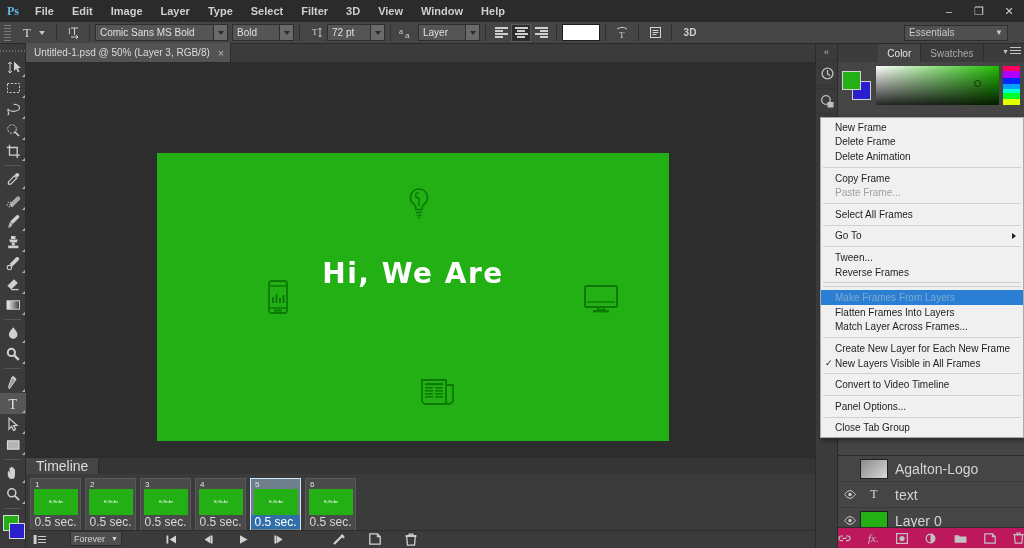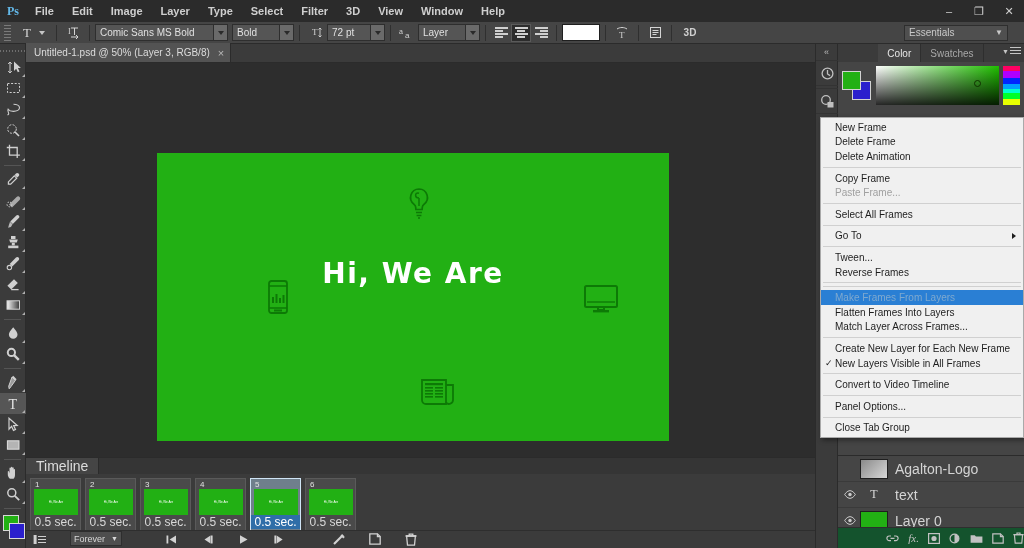--- a/index.html
+++ b/index.html
@@ -224,22 +224,22 @@
     justify-content: center;
   }
   .lyr-thumb {
     width: 28px; height: 20px; border: 1px solid #1f1f1f; margin-right: 7px;
     display: flex; align-items: center; justify-content: center;
     background: #3a3a3a;
   }
   .lyr-name { font-size: 14px; color: #d4d4d4; }
   .layers-footer {
     position: absolute; bottom: 0; left: 0; width: 186px; height: 21px;
-    background: #14532d; border-top: 1px solid #2e2e2e;
-    display: flex; align-items: center; justify-content: flex-end; gap: 9px;
+    background: #be185d; border-top: 1px solid #2e2e2e;
+    display: flex; align-items: center; justify-content: space-between; gap: 9px;
   }
   .lf-ico { color: #c2c2c2; display: flex; align-items: center; }
 
   
   .timeline {
     position: absolute; left: 26px; bottom: 0; width: 789px; height: 91px;
     background: #3b3b3b; border-top: 1px solid #2b2b2b;
   }
   .tl-tabbar { height: 16px; background: #353535; display: flex; }
   .tl-tab {

